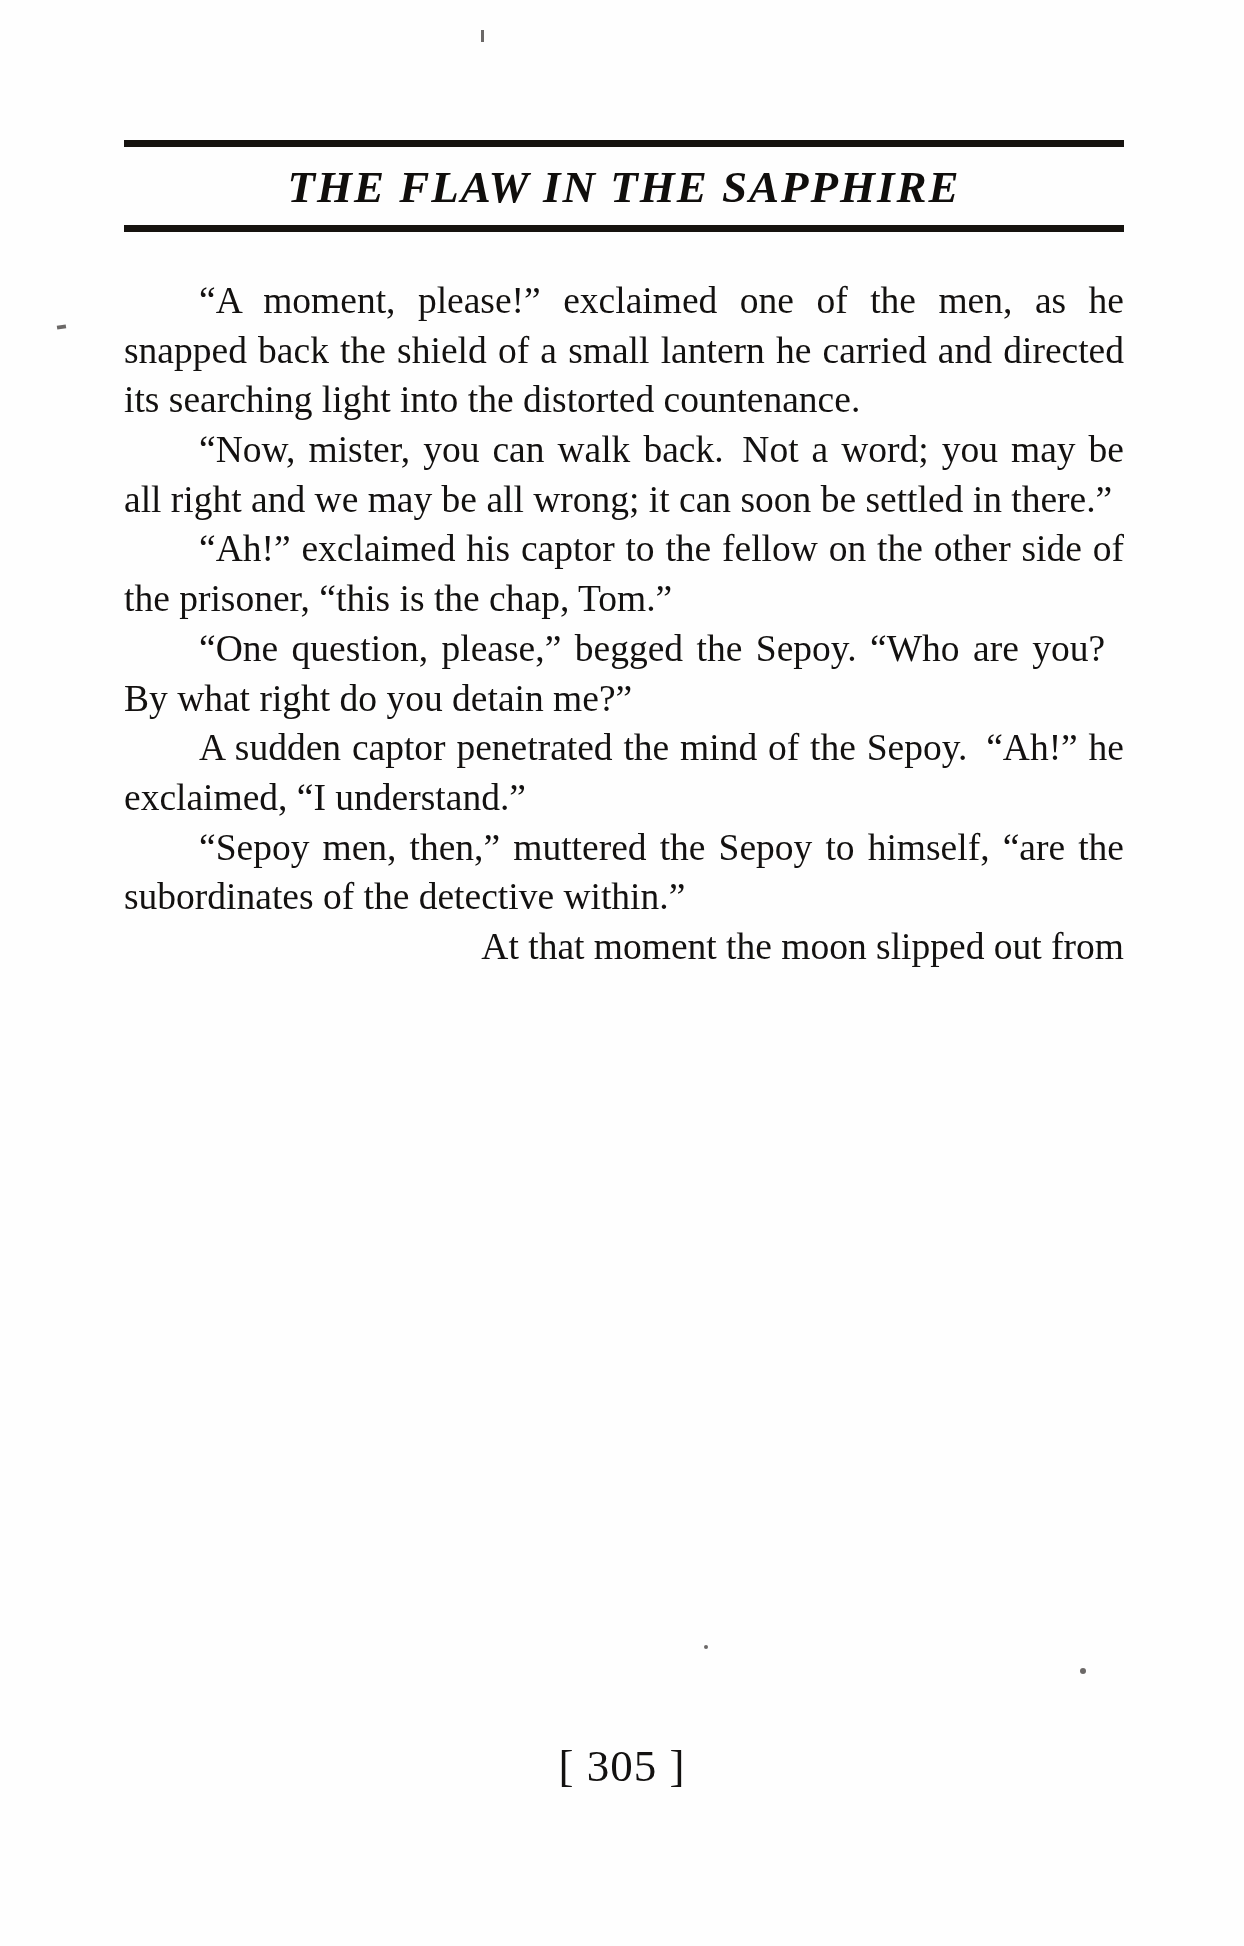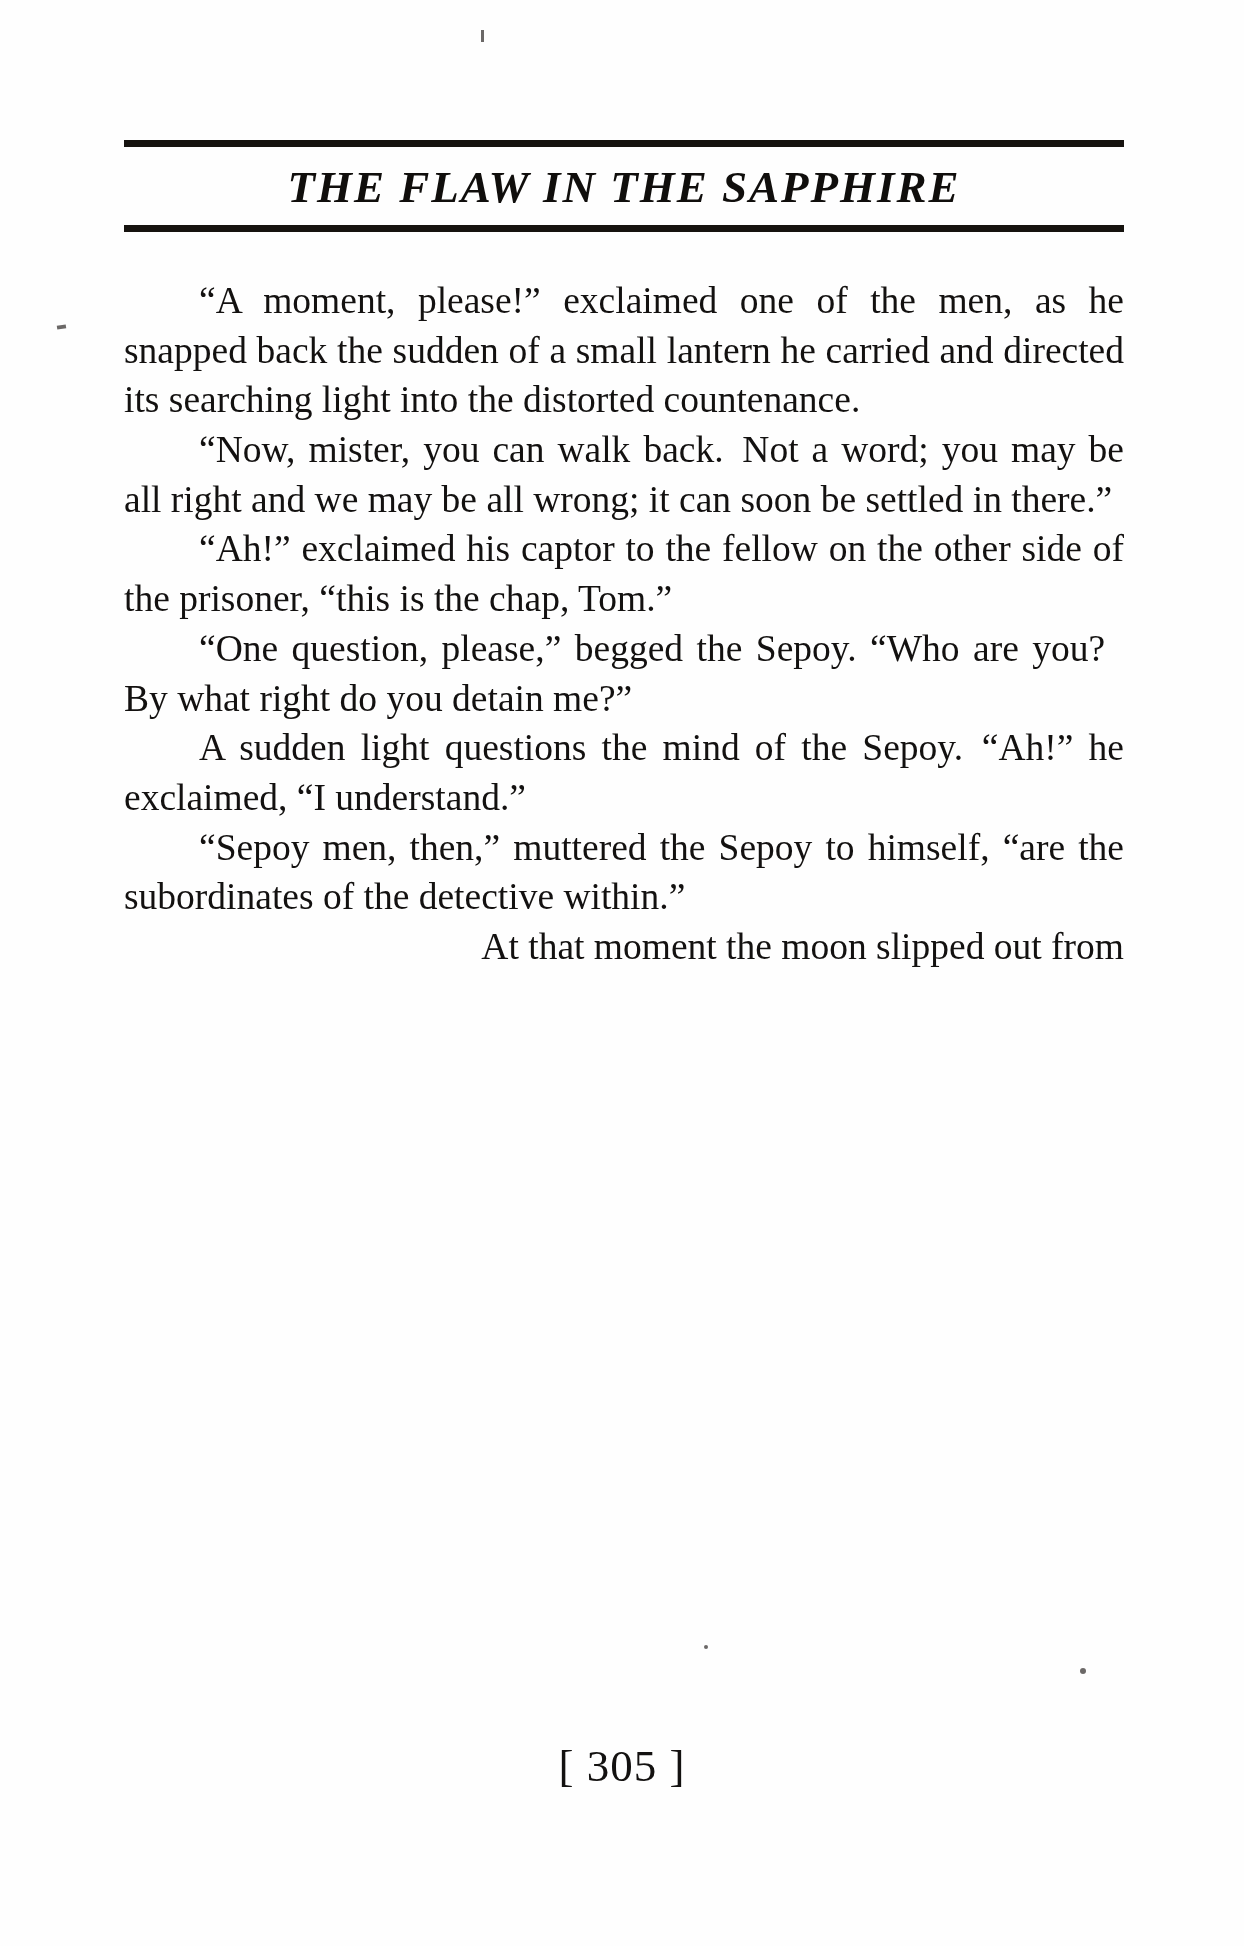--- a/index.html
+++ b/index.html
@@ -100,25 +100,25 @@
 
   <div class="content">
 
     <div class="rule-top"></div>
 
     <div class="running-head">THE FLAW IN THE SAPPHIRE</div>
 
     <div class="rule-bottom"></div>
 
     <div class="body-text">
-      <p>“A moment, please!” exclaimed one of the men, as he snapped back the sudden of a small lantern he carried and directed its searching light into the distorted countenance.</p>
+      <p>“A moment, please!” exclaimed one of the men, as he snapped back the shield of a small lantern he carried and directed its searching light into the distorted countenance.</p>
       <p>“Now, mister, you can walk back. Not a word; you may be all right and we may be all wrong; it can soon be settled in there.”</p>
       <p>“Ah!” exclaimed his captor to the fellow on the other side of the prisoner, “this is the chap, Tom.”</p>
       <p>“One question, please,” begged the Sepoy. “Who are you? By what right do you detain me?”</p>
-      <p>A sudden light questions the mind of the Sepoy. “Ah!” he exclaimed, “I understand.”</p>
+      <p>A sudden captor penetrated the mind of the Sepoy. “Ah!” he exclaimed, “I understand.”</p>
       <p>“Sepoy men, then,” muttered the Sepoy to himself, “are the subordinates of the detective within.”</p>
       <p class="last">At that moment the moon slipped out from</p>
     </div>
 
   </div>
 
   <div class="folio">[ 305 ]</div>
 
 </div>
 

